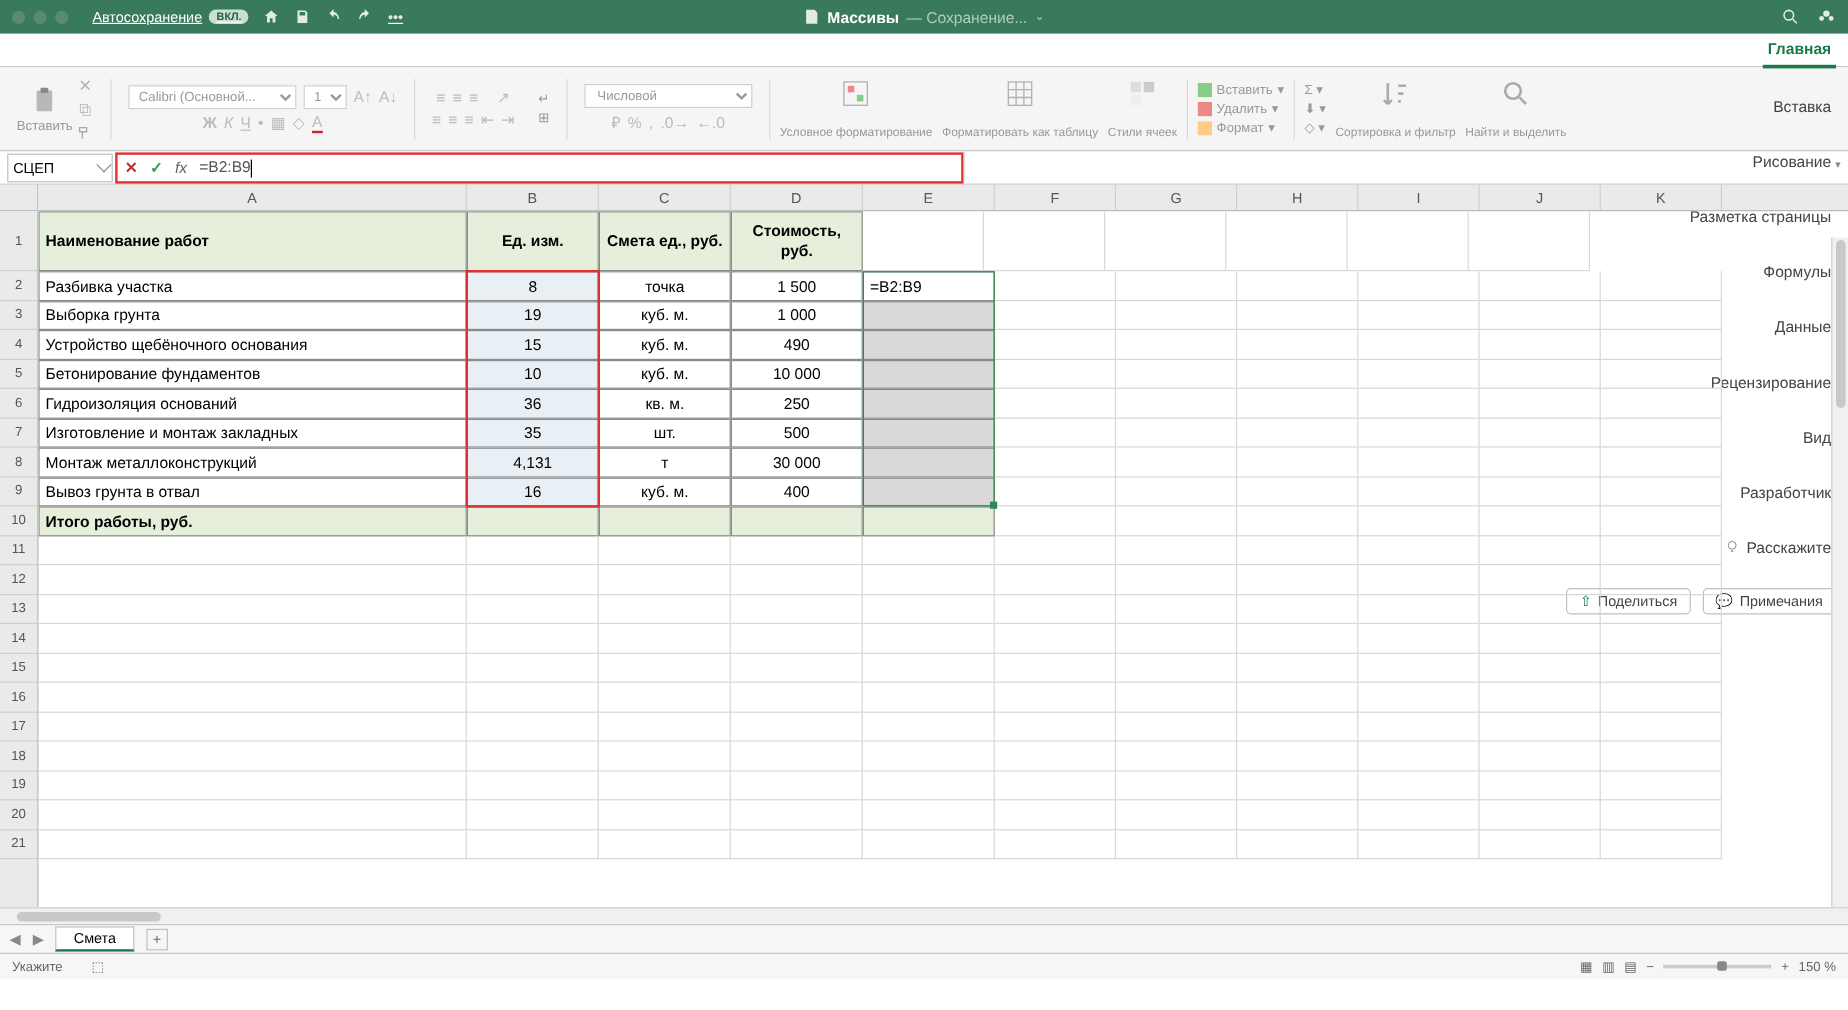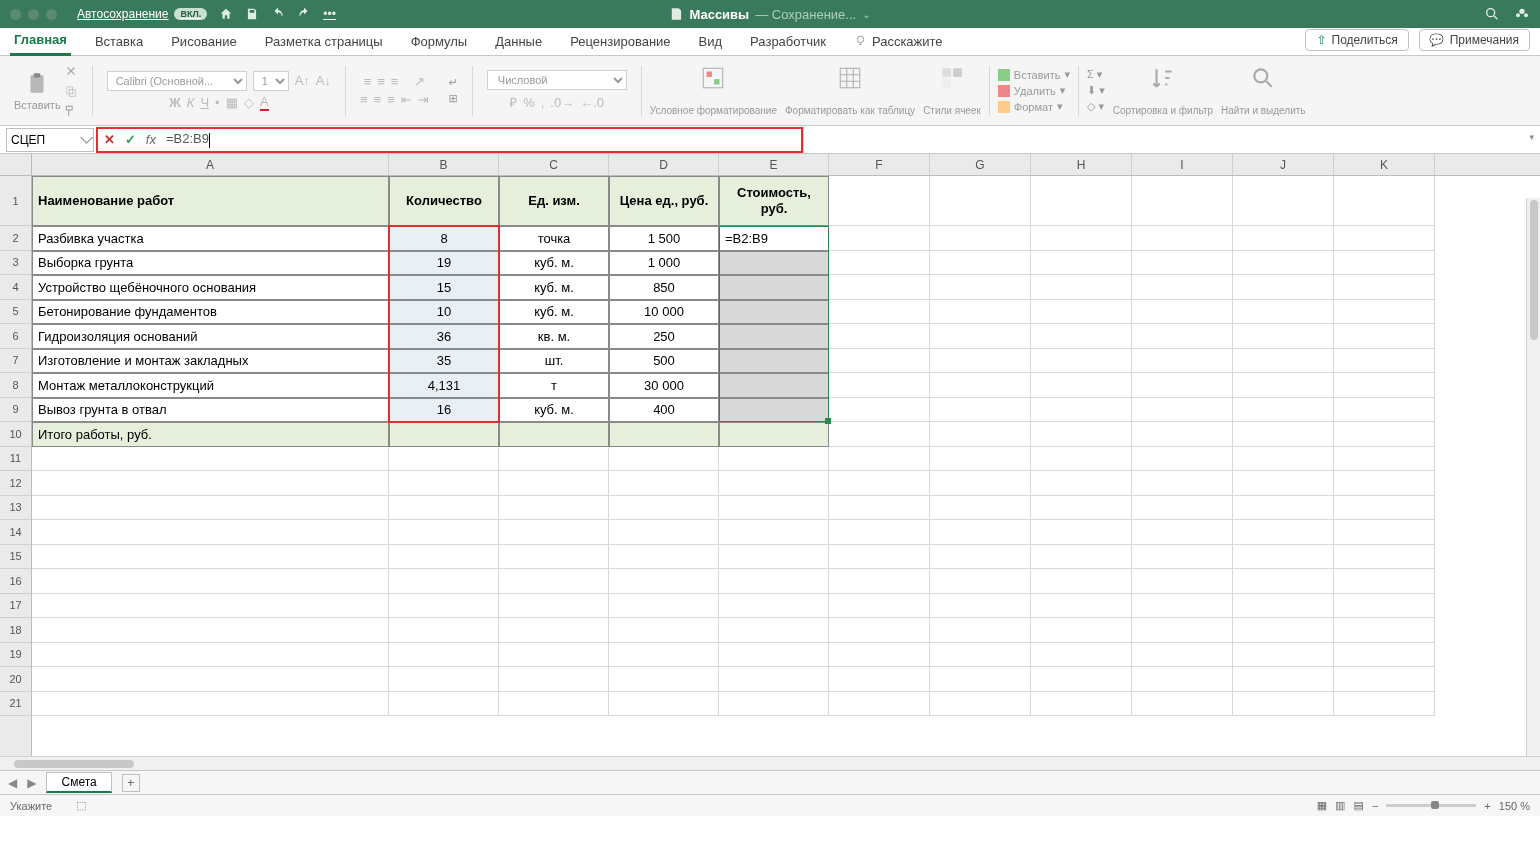--- a/index.html
+++ b/index.html
@@ -11,21 +11,21 @@
 .traffic span { width: 11px; height: 11px; border-radius: 50%; background: #5a8a70; }
 .autosave { display: flex; align-items: center; gap: 6px; margin-right: 12px; }
 .pill { background: #c8e0d2; color: #2c5c44; font-size: 9px; padding: 1px 6px; border-radius: 7px; font-weight: 600; }
 .tb-icons { display: flex; gap: 12px; align-items: center; }
 .tb-icons svg { width: 14px; height: 14px; fill: #e0ede5; }
 .title-center { position: absolute; left: 50%; transform: translateX(-50%); display: flex; align-items: center; gap: 6px; font-size: 13px; }
 .title-center .saving { color: #aecdbd; }
 .tb-right { margin-left: auto; display: flex; gap: 14px; }
 
 
-.tabs { height: 28px; background: #fff; display: flex; align-items: end; padding: 0 10px; border-bottom: 1px solid #c8c8c8; gap: 20px; font-size: 13px; color: #444; }
+.tabs { height: 28px; background: #fff; display: flex; align-items: end; padding: 0 10px; border-bottom: 1px solid #c8c8c8; gap: 20px; font-size: 13px; color: #444; flex-direction: column; }
 .tabs .tab { padding: 5px 4px 6px; cursor: pointer; }
 .tabs .tab.active { color: #1a7a4c; font-weight: 600; border-bottom: 3px solid #1a7a4c; margin-bottom: -1px; }
 .tabs .tellme { display: flex; align-items: flex-start; gap: 5px; }
 .tabs .right-buttons { margin-left: auto; display: flex; gap: 10px; padding-bottom: 4px; }
 .tabs .right-buttons button { background: #fff; border: 1px solid #c0c0c0; border-radius: 4px; padding: 3px 10px; font-size: 12px; color: #444; display: flex; align-items: center; gap: 5px; cursor: pointer; }
 
 
 .ribbon { height: 70px; background: #f5f5f5; border-bottom: 1px solid #c8c8c8; display: flex; align-items: center; padding: 0 8px; gap: 8px; color: #999; font-size: 11px; }
 .ribbon-group { display: flex; flex-direction: column; align-items: center; gap: 3px; padding: 0 6px; }
 .ribbon-group.row { flex-direction: row; }
@@ -75,21 +75,21 @@
 .cells { position: relative; }
 .row { display: flex; height: 24.5px; }
 .row.r1 { height: 50px; }
 .cell { border-right: 1px solid #d8d8d8; border-bottom: 1px solid #d8d8d8; font-size: 13px; display: flex; align-items: center; padding: 0 5px; overflow: hidden; white-space: nowrap; }
 .hdr-cell { background: #e6efdb; font-weight: 600; border: 1px solid #8a8a8a !important; justify-content: center; text-align: center; line-height: 1.2; white-space: normal; }
 .data-cell { border: 1px solid #8a8a8a !important; }
 .b-col { background: #e9f0f5; justify-content: center; }
 .c-col { justify-content: center; }
 .d-col { justify-content: center; }
 .e-col { background: #d9d9d9; }
-.totals-cell { background: #e6efdb; font-weight: 400; border: 1px solid #8a8a8a !important; }
+.totals-cell { background: #e6efdb; font-weight: 700; border: 1px solid #8a8a8a !important; }
 .b-highlight { outline: 2px solid #e03030; outline-offset: -1px; position: absolute; pointer-events: none; }
 .e-select { position: absolute; border: 1px solid #2a8a50; pointer-events: none; }
 .e-select::after { content:""; position:absolute; right:-3px; bottom:-3px; width:6px; height:6px; background:#2a8a50; }
 
 
 .sheettabs { height: 24px; background: #f6f6f6; border-top: 1px solid #c8c8c8; display: flex; align-items: center; padding: 0 8px; gap: 10px; font-size: 12px; }
 .sheettabs .nav { color: #888; }
 .sheet-tab { background: #fff; border: 1px solid #c0c0c0; border-bottom: 2px solid #1a7a4c; padding: 2px 14px; }
 .addsheet { width: 18px; height: 18px; border: 1px solid #c0c0c0; display: flex; align-items: center; justify-content: center; color: #666; }
 
@@ -362,23 +362,22 @@
     <div class="rowhdr">18</div>
     <div class="rowhdr">19</div>
     <div class="rowhdr">20</div>
     <div class="rowhdr">21</div>
   </div>
   <div class="grid-body">
     <div class="cells">
 
       <div class="row r1">
         <div class="cell hdr-cell colA" style="justify-content:flex-start">Наименование работ</div>
-        <div class="cell hdr-cell colB">Количество</div>
         <div class="cell hdr-cell colC">Ед. изм.</div>
-        <div class="cell hdr-cell colD">Цена ед., руб.</div>
+        <div class="cell hdr-cell colD">Смета ед., руб.</div>
         <div class="cell hdr-cell colE">Стоимость, руб.</div>
         <div class="cell colF"></div>
           <div class="cell colG"></div>
           <div class="cell colH"></div>
           <div class="cell colI"></div>
           <div class="cell colJ"></div>
           <div class="cell colK"></div>
       </div>
 
       <div class="row">
@@ -404,21 +403,21 @@
           <div class="cell colG"></div>
           <div class="cell colH"></div>
           <div class="cell colI"></div>
           <div class="cell colJ"></div>
           <div class="cell colK"></div>
       </div>
       <div class="row">
         <div class="cell data-cell colA">Устройство щебёночного основания</div>
           <div class="cell data-cell b-col colB">15</div>
           <div class="cell data-cell c-col colC">куб. м.</div>
-          <div class="cell data-cell d-col colD">850</div>
+          <div class="cell data-cell d-col colD">490</div>
           <div class="cell data-cell e-col colE"></div>
         <div class="cell colF"></div>
           <div class="cell colG"></div>
           <div class="cell colH"></div>
           <div class="cell colI"></div>
           <div class="cell colJ"></div>
           <div class="cell colK"></div>
       </div>
       <div class="row">
         <div class="cell data-cell colA">Бетонирование фундаментов</div>

